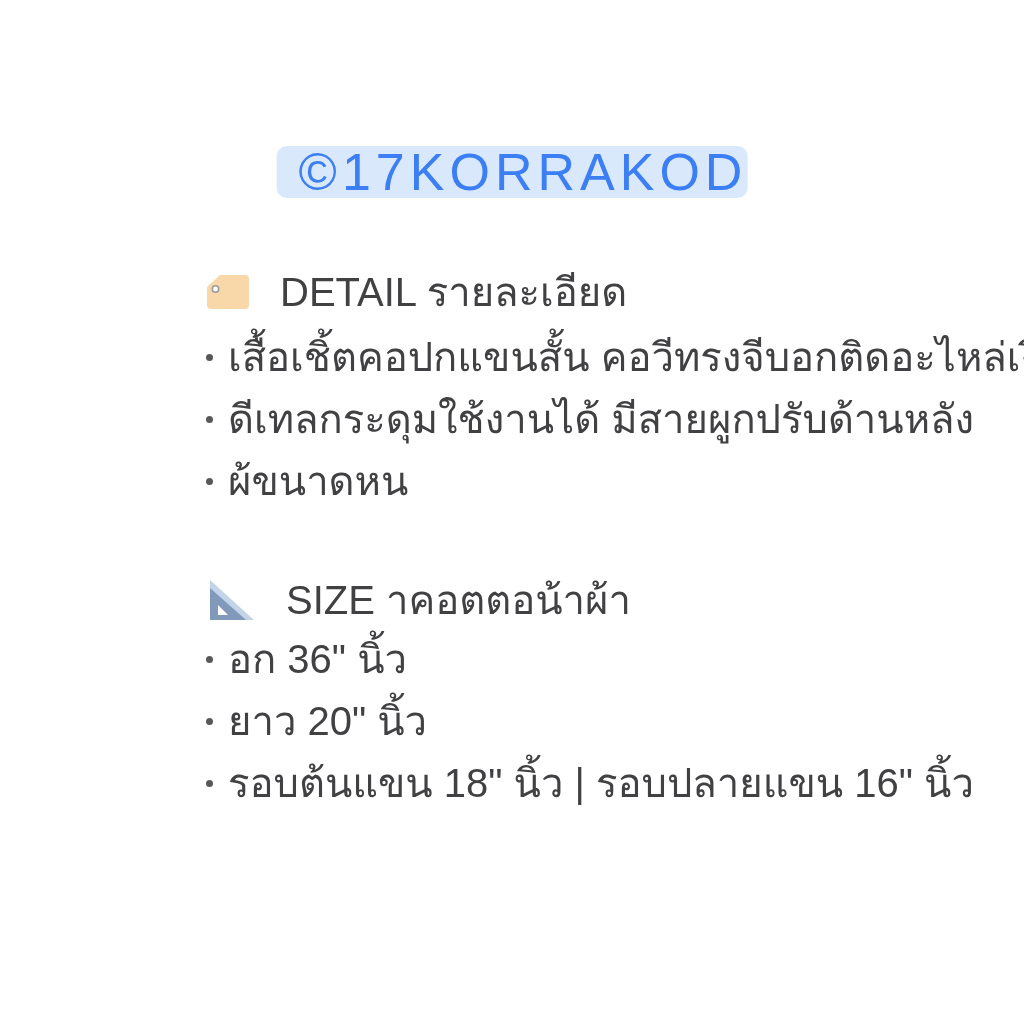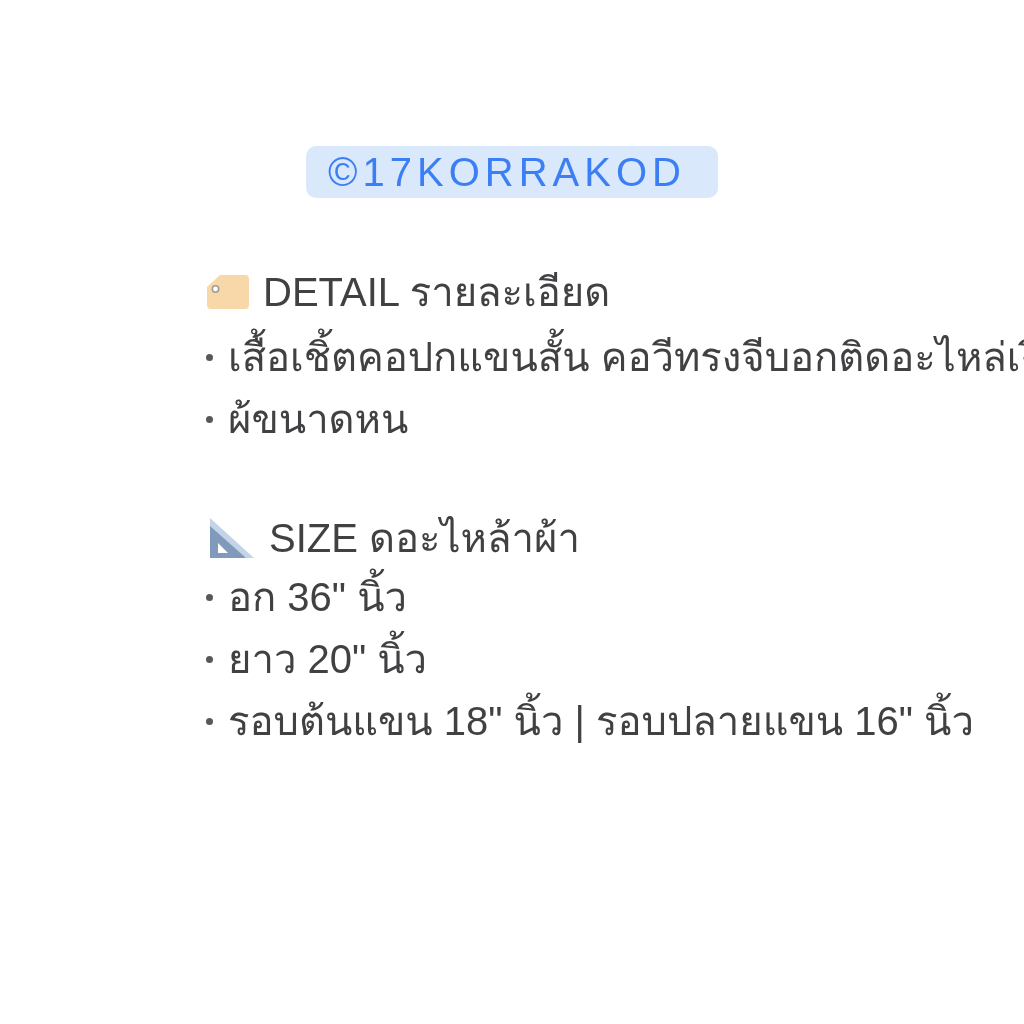--- a/index.html
+++ b/index.html
@@ -14,43 +14,43 @@
   }
 
   
   .watermark {
     position: absolute;
     top: 146px;
     left: 50%;
     transform: translateX(-50%);
     background: #d9e9fb;
     color: #3c7ef4;
-    font-size: 40px;
+    font-size: 52px;
     font-weight: 500;
     letter-spacing: 5px;
     line-height: 52px;
-    padding: 0 32px 0 22px;
+    padding: 0 0 0 22px;
     border-radius: 10px;
     white-space: nowrap;
   }
 
   
   .content {
     position: absolute;
     left: 206px;
     top: 264px;
     right: 40px;
     font-size: 40px;
   }
 
   .section-header {
     display: flex;
     align-items: center;
     height: 56px;
-    gap: 13px;
+    gap: 30px;
     white-space: nowrap;
   }
   .section-header .icon { flex: 0 0 auto; display: inline-flex; }
 
   .lines-detail { margin-top: 6px; }
   .section-size { margin-top: 60px; }
   .lines-size { margin-top: 0; }
 
   .line {
     display: flex;
@@ -89,35 +89,39 @@
         </span>
         <span>DETAIL รายละเอียด</span>
       </div>
       <div class="lines-detail">
         <div class="line">
           <span class="dot"></span>
           <span class="line-text">เสื้อเชิ้ตคอปกแขนสั้น คอวีทรงจีบอกติดอะไหล่เงิน</span>
         </div>
         <div class="line">
           <span class="dot"></span>
+          <span class="line-text">ดีเทลกระดุมใช้งานได้ มีสายผูกปรับด้านหลัง</span>
+        </div>
+        <div class="line">
+          <span class="dot"></span>
           <span class="line-text">ผ้ขนาดหน</span>
         </div>
       </div>
     </div>
 
     <div class="section-size">
       <div class="section-header">
         <span class="icon">
           <svg width="50" height="44" viewBox="0 0 50 44">
             <polygon points="4,2 48,42 4,42" fill="#c3d3e8"></polygon>
             <polygon points="4,10 40,42 4,42" fill="#8199ba"></polygon>
             <polygon points="12,27 22,37 12,37" fill="#ffffff"></polygon>
           </svg>
         </span>
-        <span>SIZE ดอะไหล้าผ้า</span>
+        <span>SIZE าคอตตอน้าผ้า</span>
       </div>
       <div class="lines-size">
         <div class="line">
           <span class="dot"></span>
           <span class="line-text">อก 36" นิ้ว</span>
         </div>
         <div class="line">
           <span class="dot"></span>
           <span class="line-text">ยาว 20" นิ้ว</span>
         </div>

